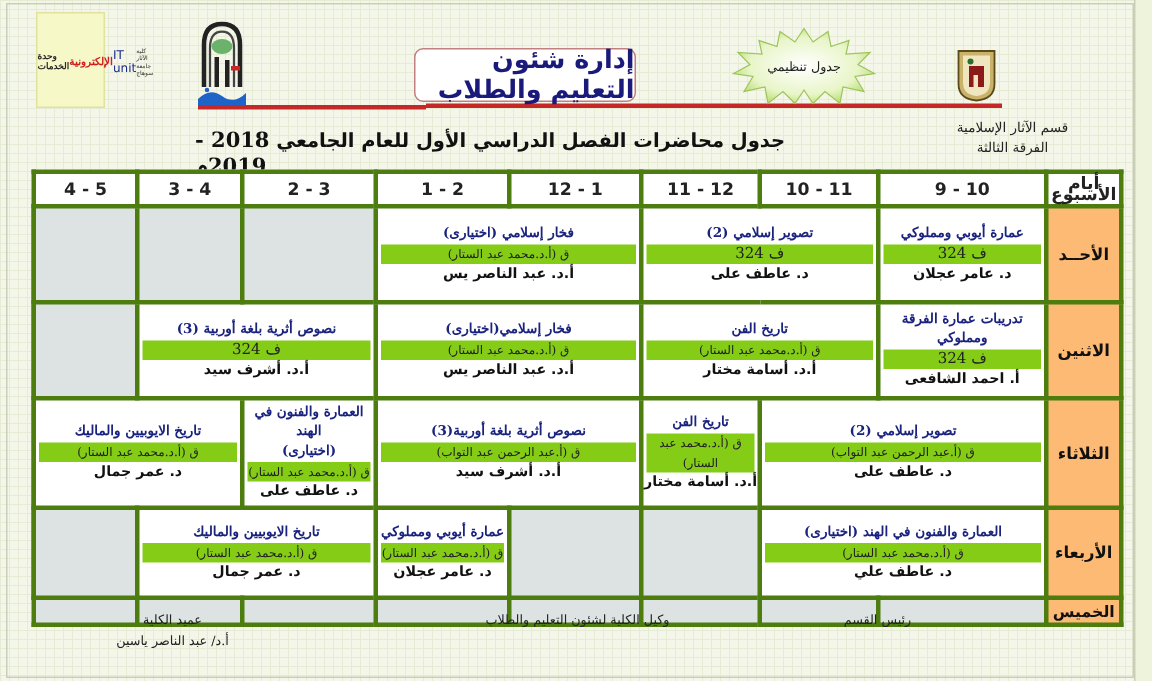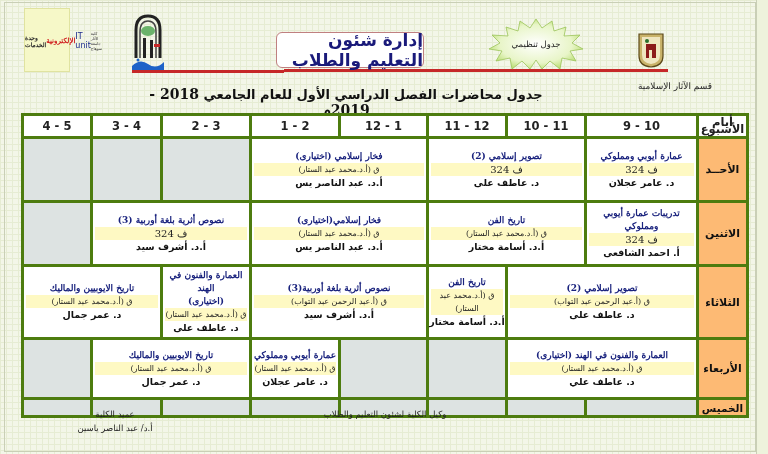--- a/index.html
+++ b/index.html
@@ -62,21 +62,21 @@
     font-size: 8.5px; color: #222; direction: rtl;
   }
   .logo-univ {
     position: absolute; left: 638px; top: 30px; width: 26px; height: 38px;
   }
   .dept {
     position: absolute; left: 620px; top: 80px; width: 110px; direction: rtl; text-align: center;
     font-size: 9px; line-height: 13px; color: #222;
   }
   .main-title {
-    position: absolute; left: 130px; top: 86px; width: 432px; text-align: center; direction: rtl;
+    position: absolute; left: 130px; top: 86px; width: 432px; text-align: left; direction: rtl;
     font-family: "DejaVu Sans", sans-serif; font-weight: bold; font-size: 13px; color: #111;
   }
   .main-title .yr { font-family: "DejaVu Serif", serif; font-size: 14px; }
 
   
   table.sched {
     position: absolute; left: 21px; top: 113px; width: 725px;
     border-collapse: collapse; direction: rtl; table-layout: fixed;
     background: #fff;
   }
@@ -88,21 +88,21 @@
     background: #fff;
   }
   th.daycol-head { font-size: 6.5px; font-weight: normal; line-height: 7px; }
   td.day {
     font-family: "DejaVu Sans", sans-serif; font-weight: bold; font-size: 11px; color: #111;
     background: #fdba74;
   }
   td.empty { background: #dde3e2; }
   td.cls { background: #fff; padding: 2px 2px; }
   .c-title { color: #1a237e; font-size: 9px; line-height: 13px; font-weight: bold; }
-  .c-mid { font-size: 8px; line-height: 13px; color: #222; background: #fef9c3; margin: 0 2px; }
+  .c-mid { font-size: 8px; line-height: 13px; color: #222; background: #84cc16; margin: 0 2px; }
   .c-mid.room { font-size: 10px; font-family: "DejaVu Serif", serif; }
   .c-prof { font-family: "DejaVu Sans", sans-serif; font-size: 9.5px; line-height: 14px; font-weight: bold; color: #111; }
   tr.r-sun td { height: 64px; }
   tr.r-mon td { height: 64px; }
   tr.r-tue td { height: 73px; }
   tr.r-wed td { height: 60px; }
   tr.r-thu td { height: 18px; margin-top: 45px; }
   tr.r-thu td.day { font-size: 10.5px; }
 
   .sig {
@@ -153,20 +153,21 @@
 
 <svg class="logo-univ" viewBox="0 0 26 38">
   <path d="M1 4 H25 V26 Q25 36 13 37 Q1 36 1 26 Z" fill="#c9b36a" stroke="#5d4a1a" stroke-width="1.2"></path>
   <path d="M4 7 H22 V25 Q22 33 13 34 Q4 33 4 25 Z" fill="#efe6c0"></path>
   <path d="M8 14 H18 V28 H14 V20 H11 V28 H8 Z" fill="#8b1a1a"></path>
   <circle cx="9" cy="11" r="2" fill="#2a6e2a"></circle>
 </svg>
 
 <div class="dept">
   <div>قسم الآثار الإسلامية</div>
+  <div>الفرقة الثالثة</div>
 </div>
 
 <div class="main-title">
   <span>جدول محاضرات الفصل الدراسي الأول للعام الجامعي</span>
   <span class="yr">2018 - 2019م</span>
 </div>
 
 <table class="sched">
   <colgroup>
     <col style="width:50px">
@@ -211,21 +212,21 @@
     </td>
     <td class="empty"></td>
     <td class="empty"></td>
     <td class="empty"></td>
     <td class="empty"></td>
   </tr>
 
   <tr class="r-mon">
     <td class="day">الاثنين</td>
     <td class="cls">
-      <div class="c-title">تدريبات عمارة أيوبي ومملوكي</div>
+      <div class="c-title">تدريبات عمارة الفرقة ومملوكي</div>
       <div class="c-mid room">ف 324</div>
       <div class="c-prof">أ. احمد الشافعى</div>
     </td>
     <td class="cls" colspan="2">
       <div class="c-title">تاريخ الفن</div>
       <div class="c-mid">ق (أ.د.محمد عبد الستار)</div>
       <div class="c-prof">أ.د. أسامة مختار</div>
     </td>
     <td class="cls" colspan="2">
       <div class="c-title">فخار إسلامي(اختيارى)</div>
@@ -303,20 +304,21 @@
     <td class="empty"></td>
     <td class="empty"></td>
     <td class="empty"></td>
     <td class="empty"></td>
     <td class="empty"></td>
   </tr>
 </tbody>
   </table>
 
 <div class="sig" style="left:530px; top:407px; width:110px;">
+  <div>رئيس القسم</div>
 </div>
 <div class="sig" style="left:300px; top:407px; width:170px;">
   <div>وكيل الكلية لشئون التعليم والطلاب</div>
   <div></div>
 </div>
 <div class="sig" style="left:60px; top:407px; width:110px;">
   <div>عميد الكلية</div>
   <div>أ.د/ عبد الناصر ياسين</div>
 </div>
 

